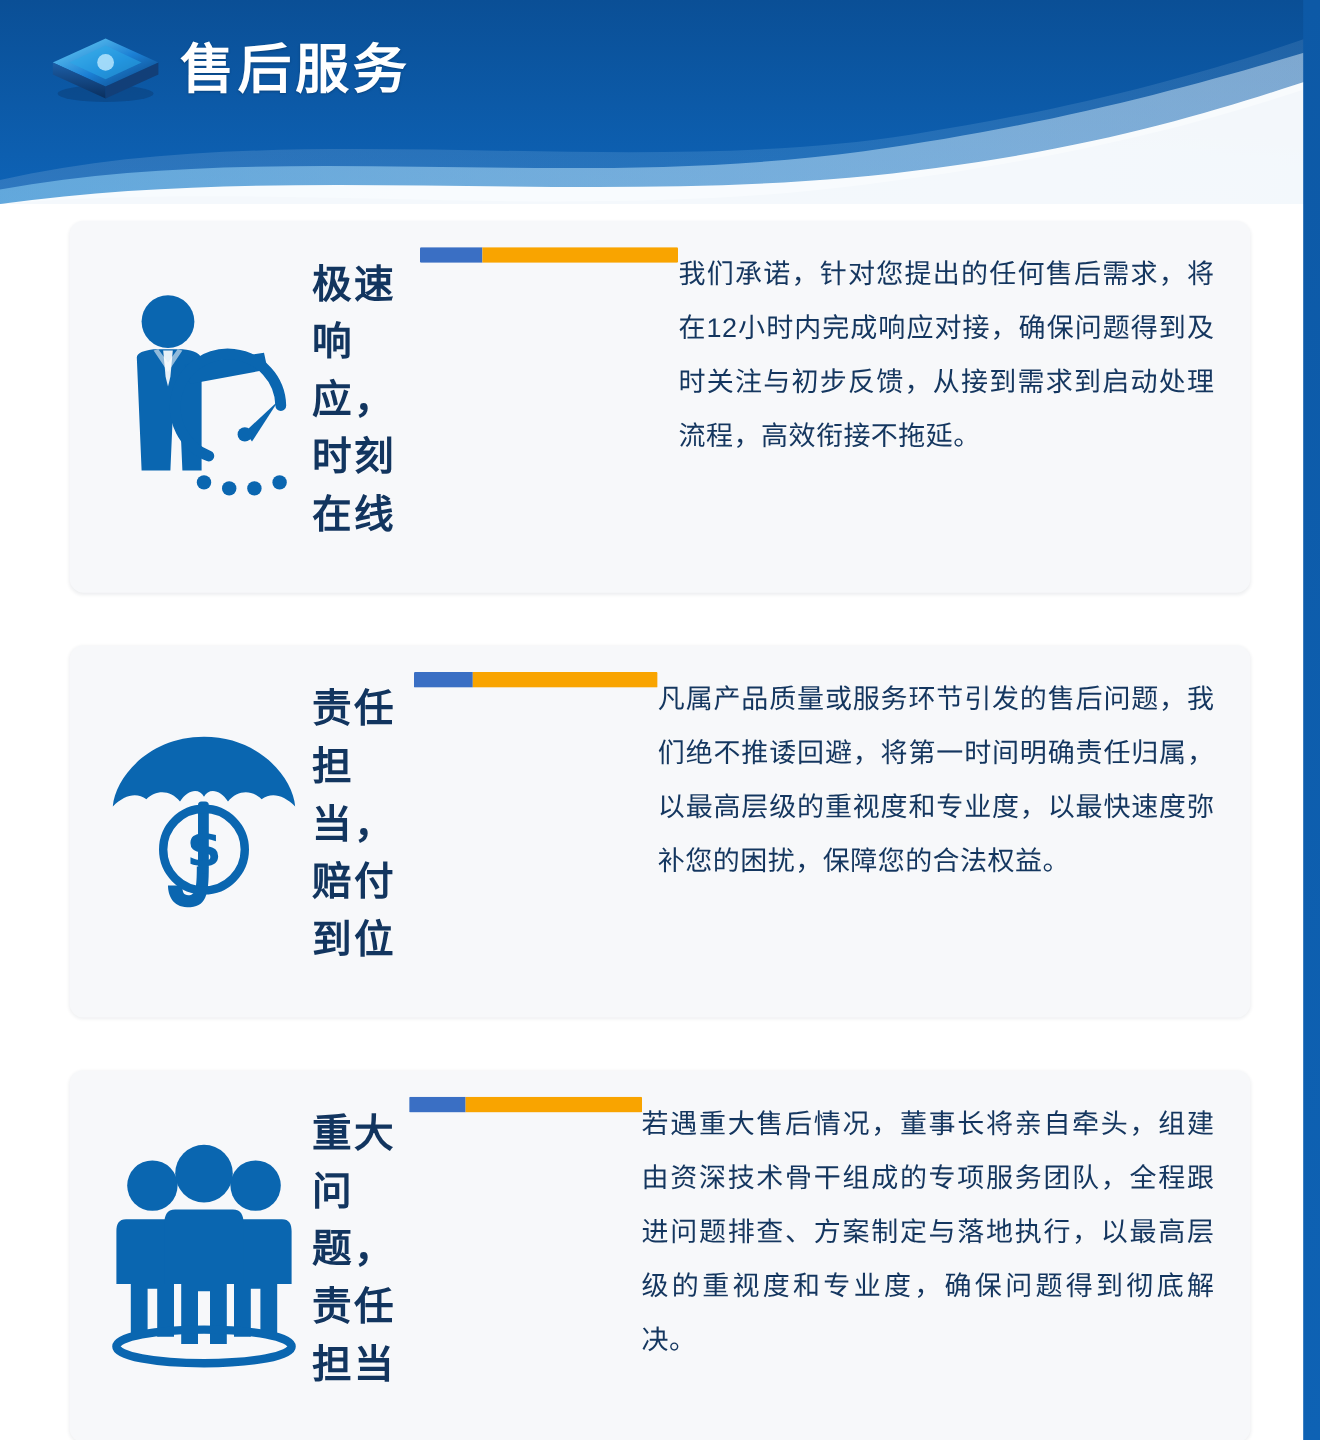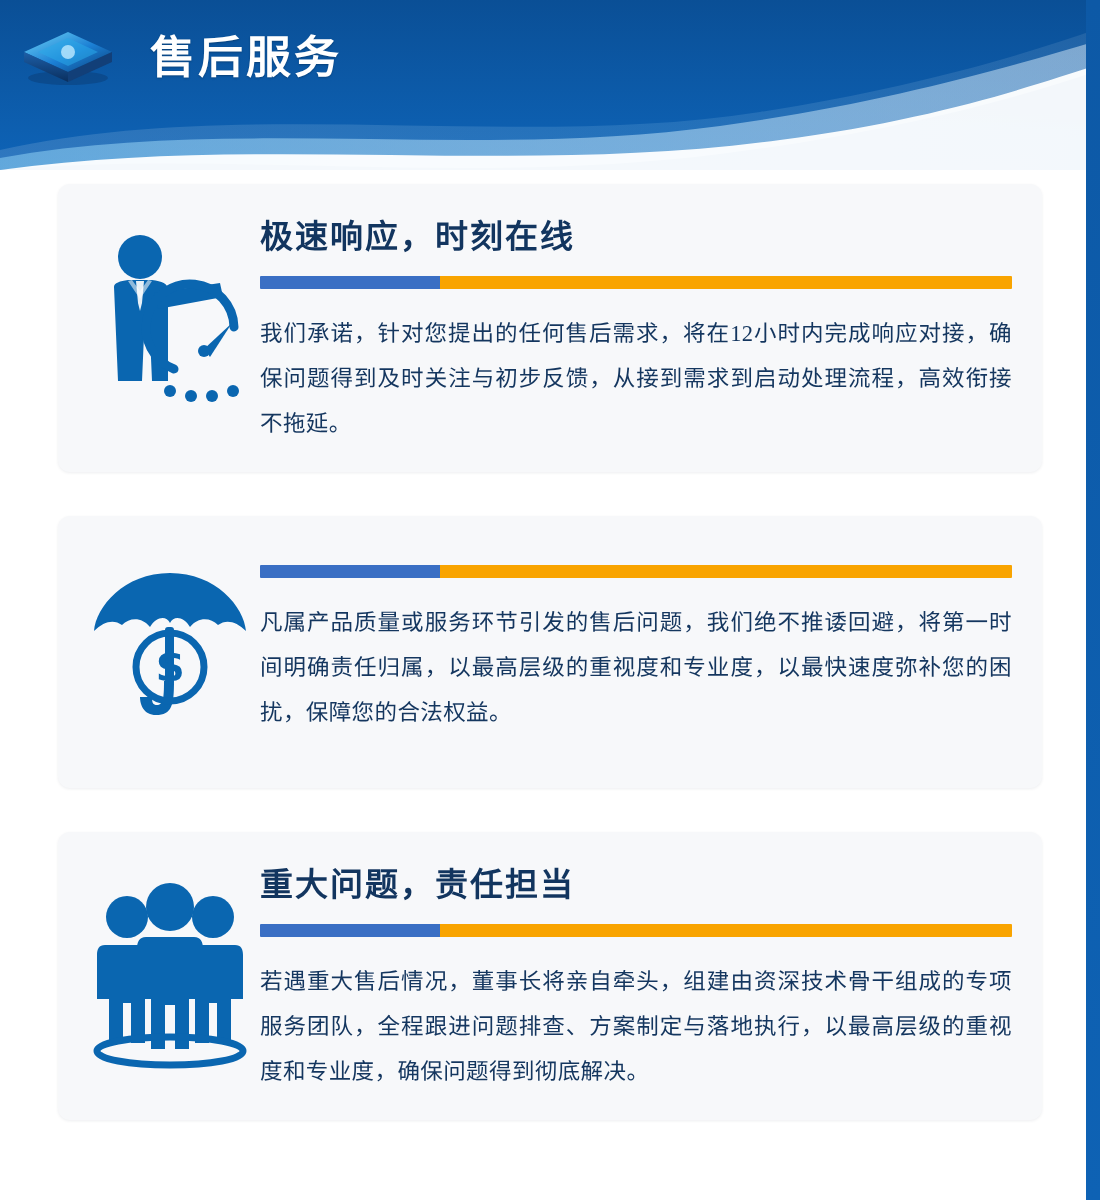--- a/index.html
+++ b/index.html
@@ -26,25 +26,25 @@
   .header-swoosh {
     position: absolute;
     left: 0;
     top: 0;
     width: 1100px;
     height: 170px;
     pointer-events: none;
   }
   .header-inner {
     position: absolute;
-    left: 20px;
+    left: 40px;
     top: 26px;
     display: flex;
     align-items: center;
-    gap: 34px;
+    gap: 14px;
     z-index: 5;
   }
   .logo-mark {
     width: 96px;
     height: 62px;
     position: relative;
   }
   .header-title {
     color: #ffffff;
     font-size: 45px;
@@ -78,21 +78,21 @@
   .card-icon {
     width: 180px;
     flex: 0 0 180px;
     display: flex;
     align-items: center;
     justify-content: center;
   }
   .card-body {
     flex: 1 1 auto;
     display: flex;
-    flex-direction: column;
+    flex-direction: row;
     justify-content: center;
     padding-right: 4px;
   }
   .card-title {
     font-size: 33px;
     font-weight: bold;
     color: #12355f;
     letter-spacing: 2px;
     margin: 4px 0 18px 0;
     font-family: "DejaVu Sans", "Liberation Sans", sans-serif;
@@ -112,21 +112,21 @@
   .divider-orange {
     flex: 1 1 auto;
     background: #f9a400;
   }
   .card-text {
     font-size: 22.5px;
     line-height: 2.0;
     color: #14365f;
     letter-spacing: 0.4px;
     text-align: justify;
-    font-family: Liberation Serif, serif;
+    font-family: Liberation Sans, sans-serif;
   }
 
   
   .right-strip {
     position: absolute;
     right: 0;
     top: 0;
     width: 14px;
     height: 1200px;
     background: linear-gradient(180deg, #0d59a6 0%, #0e62b4 100%);
@@ -232,20 +232,21 @@
                    C94,62 84,60 80,68 C76,60 66,62 60,72 C52,62 40,62 32,70 C24,64 14,66 4,76
                    C6,52 34,18 80,18 Z"></path>
           <rect x="75" y="72" width="9" height="56" rx="3"></rect>
           <path d="M84,126 C84,150 82,160 66,160 C54,160 50,150 50,142 L62,142 C62,148 63,150 67,150 C73,150 74,144 74,126 Z"></path>
         </g>
         <circle cx="80" cy="112" r="34" fill="none" stroke="#0a66b0" stroke-width="7"></circle>
         <text x="80" y="126" font-size="42" font-weight="bold" text-anchor="middle" fill="#0a66b0" font-family="DejaVu Sans, Liberation Sans, sans-serif">$</text>
       </svg>
     </div>
     <div class="card-body">
+      <div class="card-title">责任担当，赔付到位</div>
       <div class="divider">
         <div class="divider-blue"></div>
         <div class="divider-orange"></div>
       </div>
       <div class="card-text">凡属产品质量或服务环节引发的售后问题，我们绝不推诿回避，将第一时间明确责任归属，以最高层级的重视度和专业度，以最快速度弥补您的困扰，保障您的合法权益。</div>
     </div>
   </div>
 
   <div class="card">
     <div class="card-icon">

